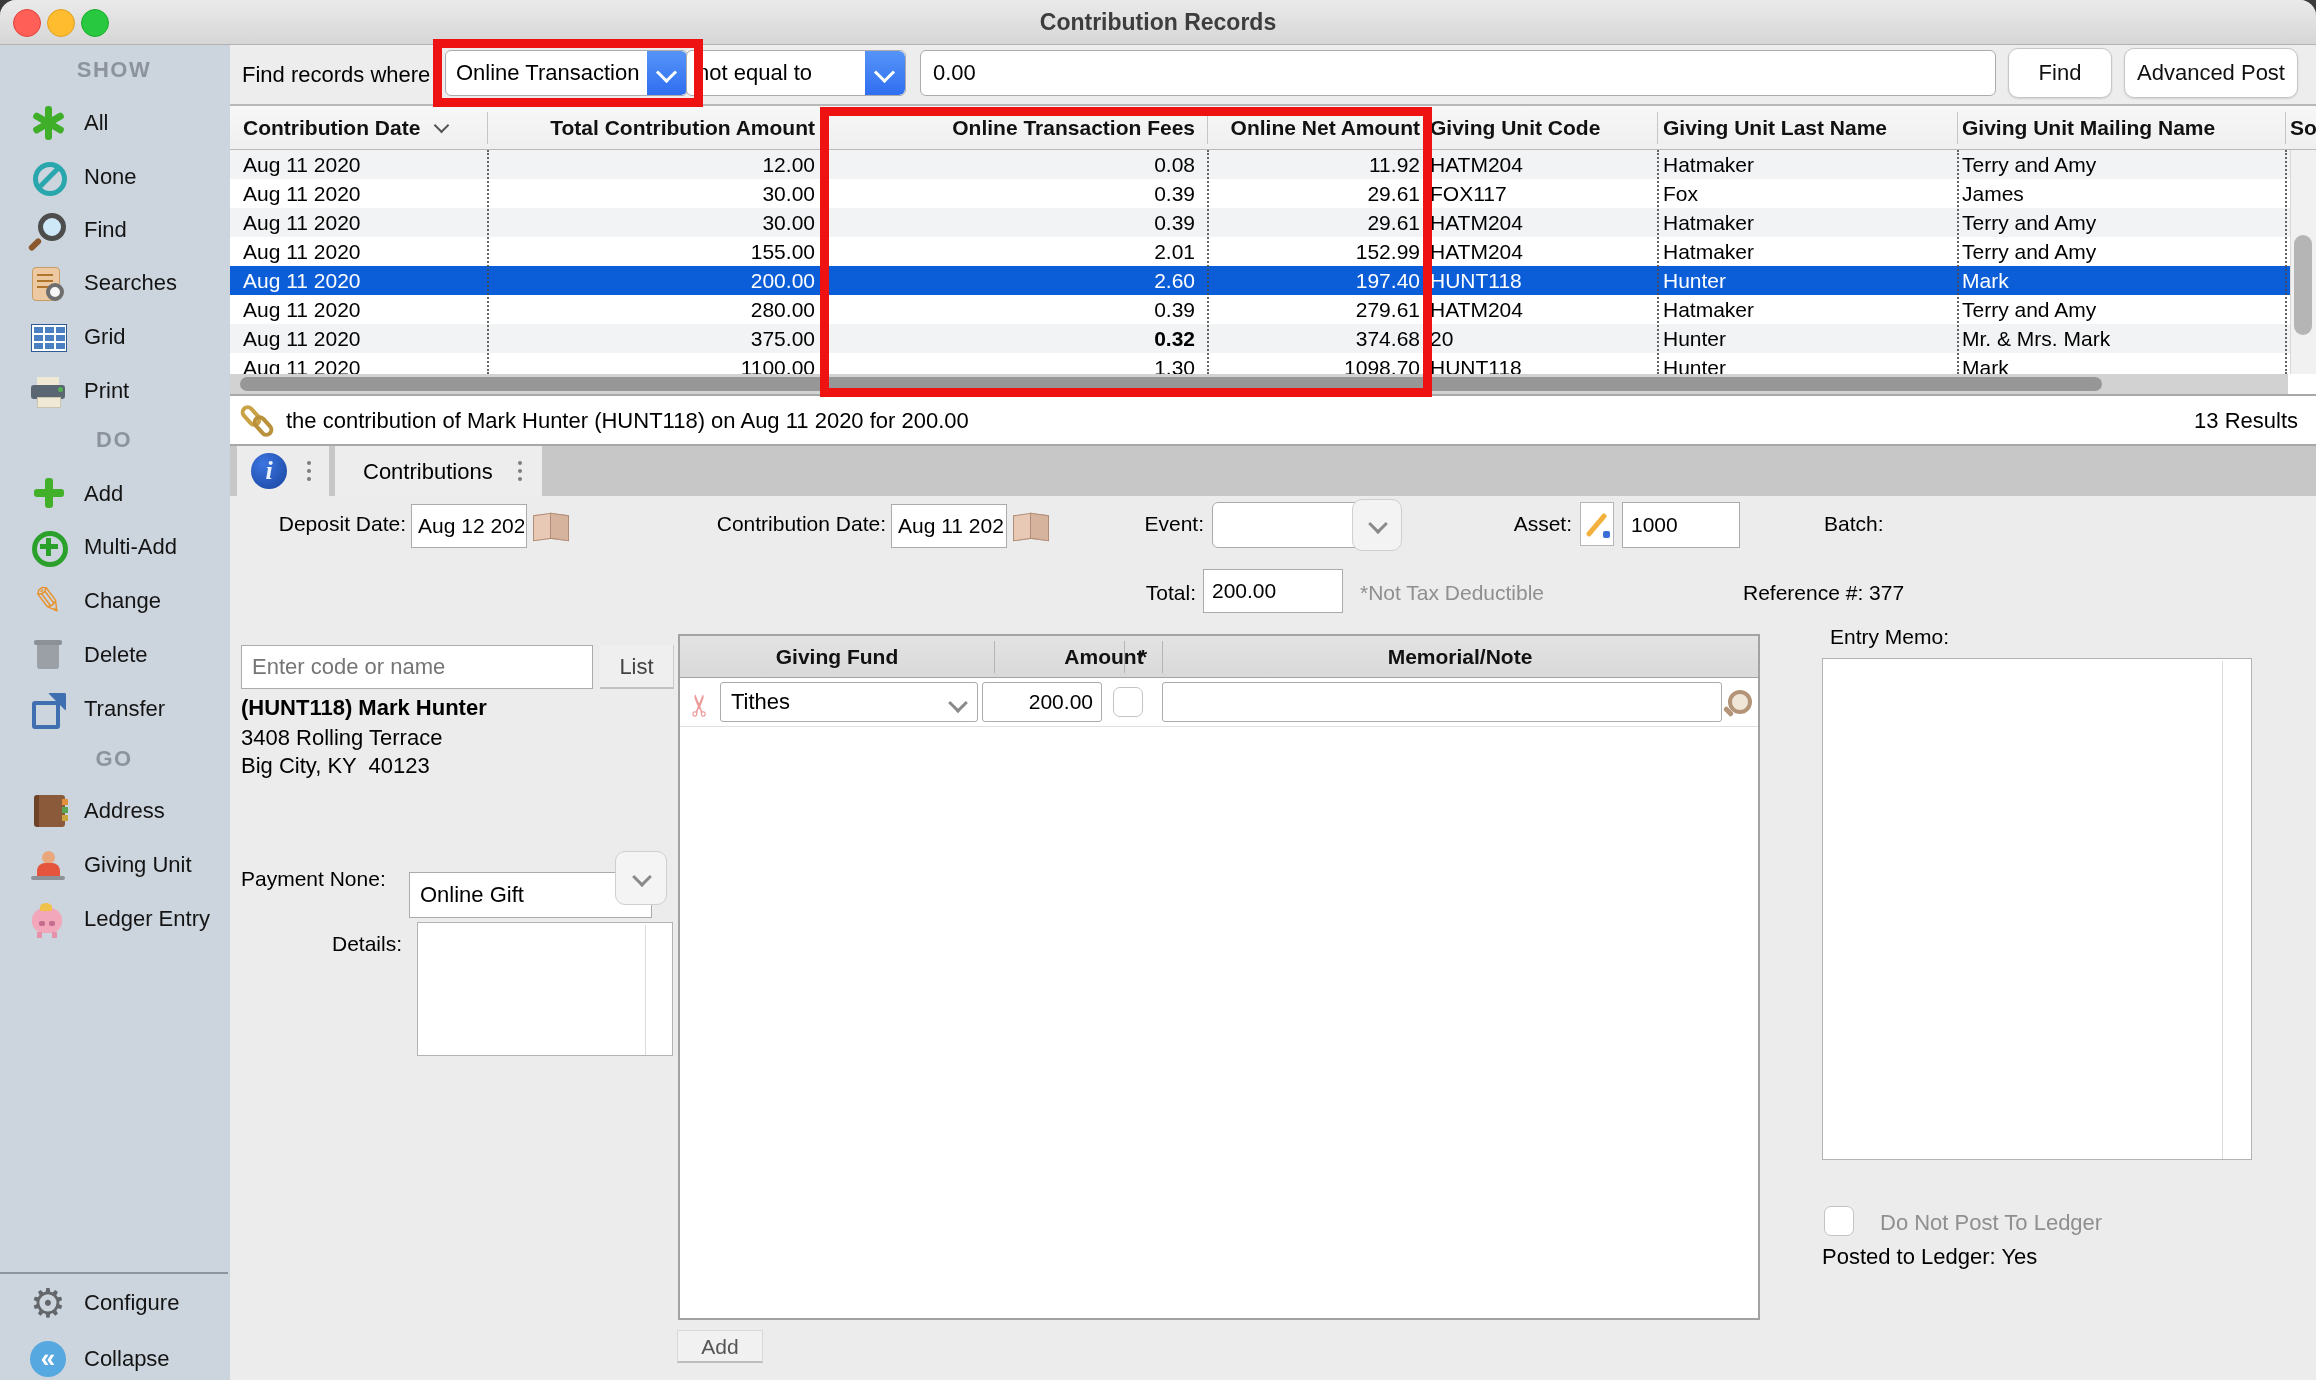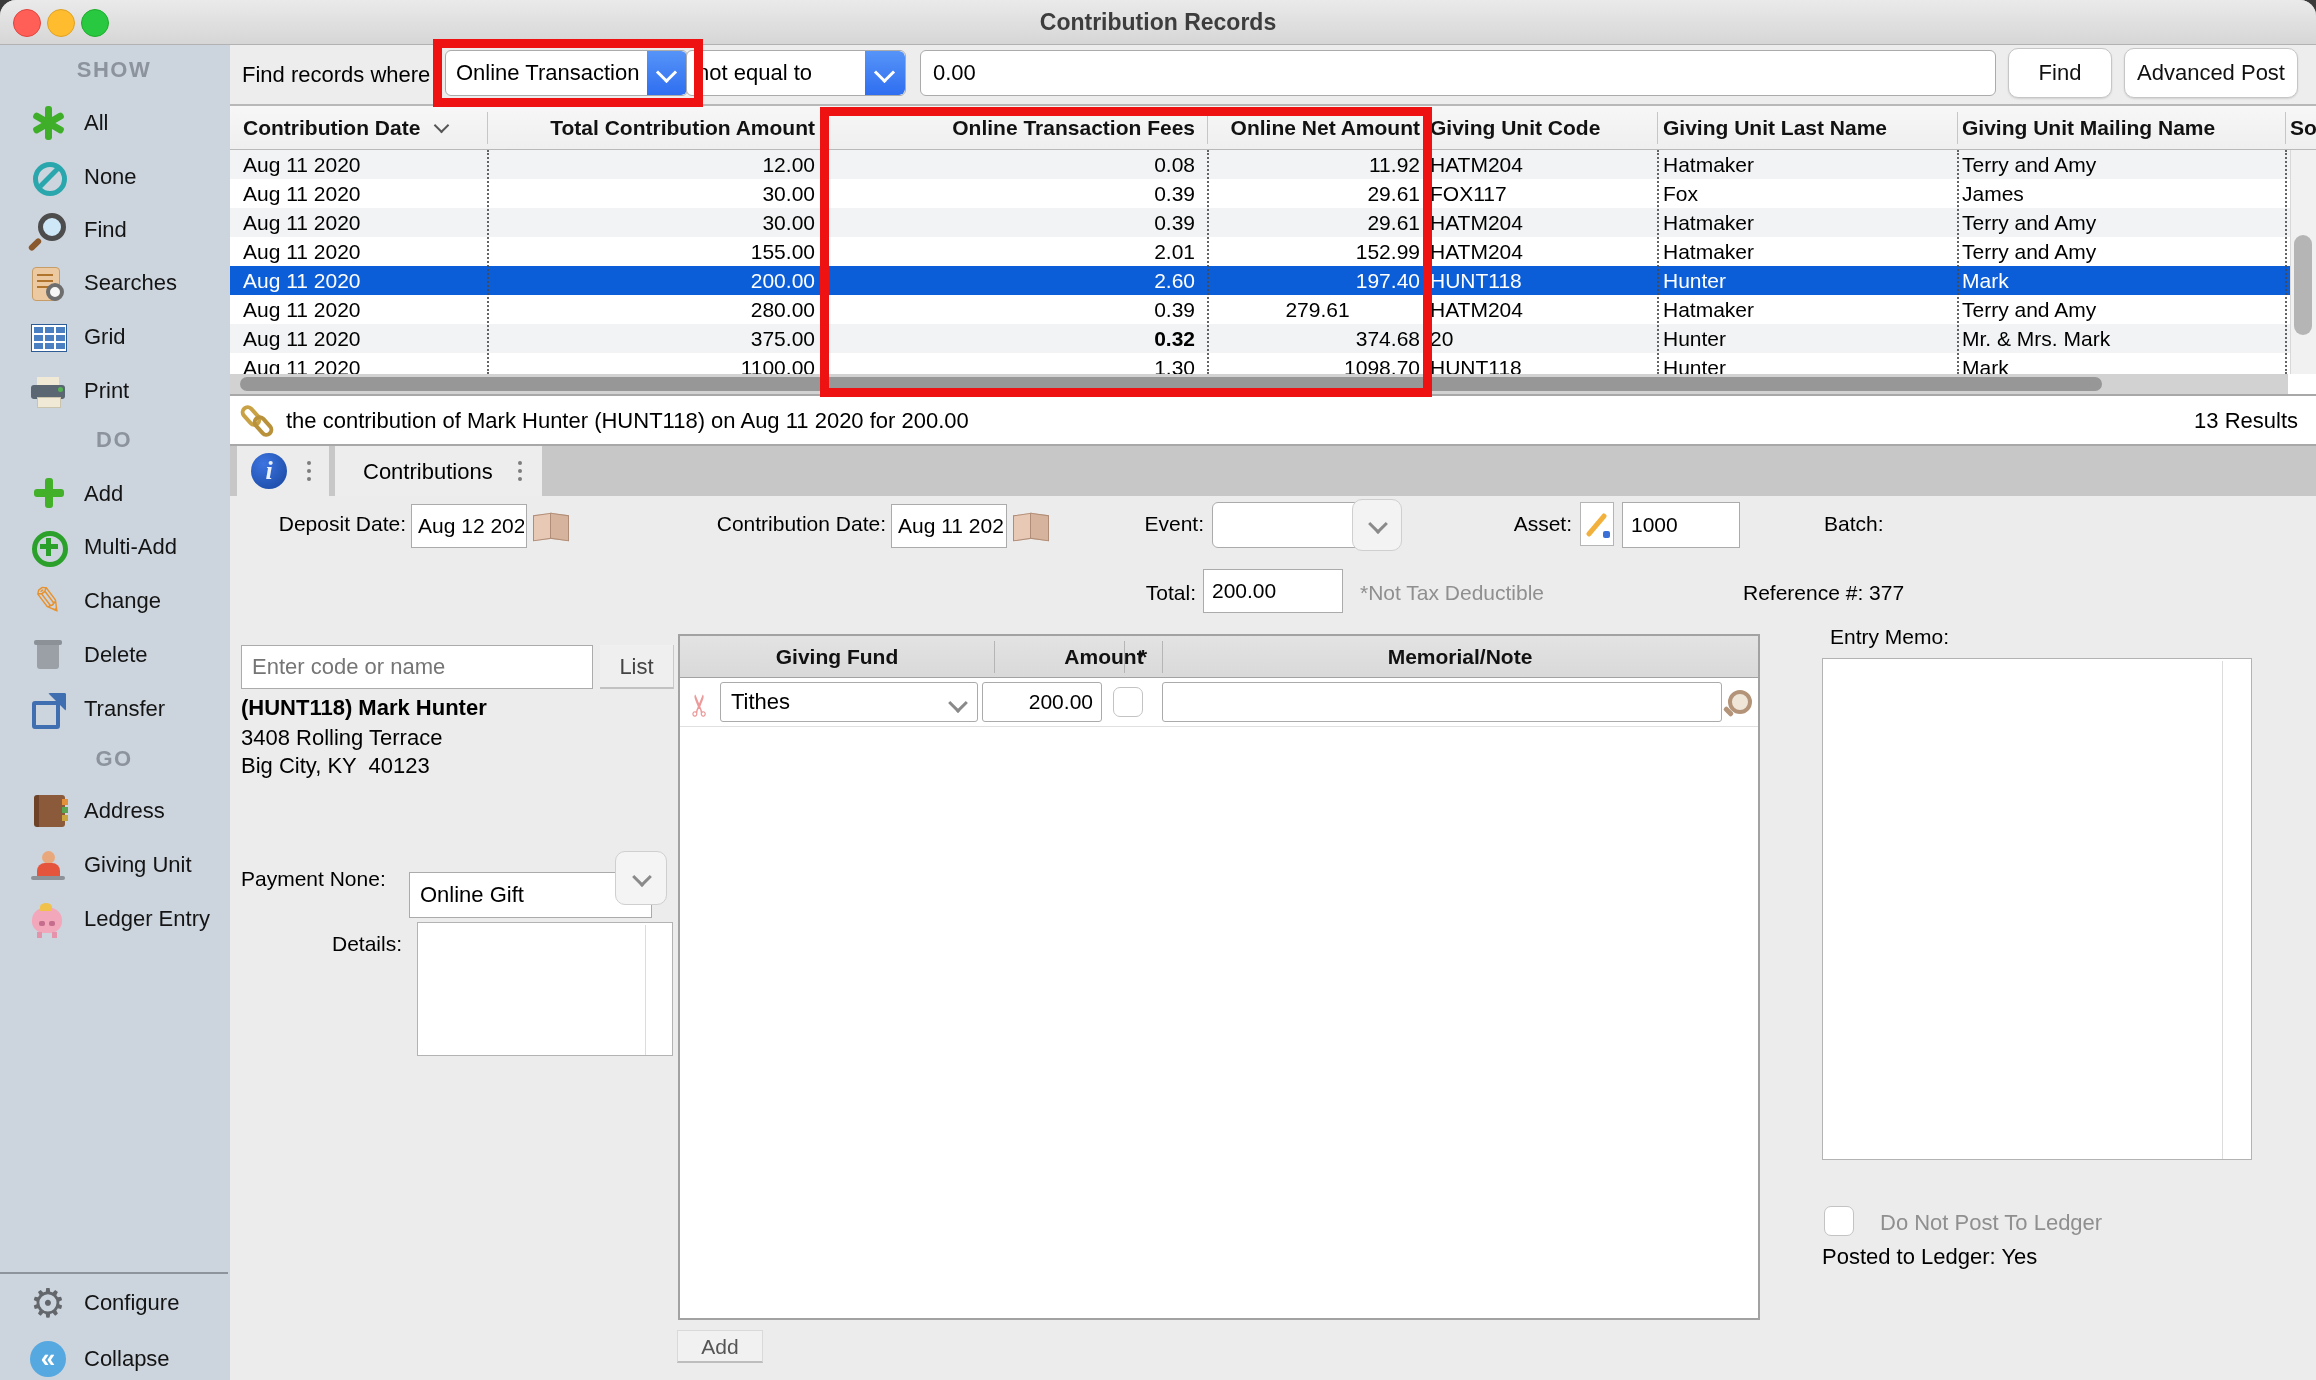--- a/index.html
+++ b/index.html
@@ -346,21 +346,21 @@
           <span class="tcell" style="left: 600px; width: 365px; text-align: right;">2.60</span>
           <span class="tcell" style="left: 985px; width: 205px; text-align: right;">197.40</span>
           <span class="tcell" style="left: 1200px; width: 222px; text-align: left;">HUNT118</span>
           <span class="tcell" style="left: 1433px; width: 292px; text-align: left;">Hunter</span>
           <span class="tcell" style="left: 1732px; width: 330px; text-align: left;">Mark</span>
         </div>
         <div class="trow" style="top: 145px; background: rgb(255, 255, 255); color: rgb(0, 0, 0);">
           <span class="tcell" style="left: 13px; width: 230px; text-align: left;">Aug 11 2020</span>
           <span class="tcell" style="left: 262px; width: 323px; text-align: right;">280.00</span>
           <span class="tcell" style="left: 600px; width: 365px; text-align: right;">0.39</span>
-          <span class="tcell" style="left: 985px; width: 205px; text-align: center;">279.61</span>
+          <span class="tcell" style="left: 985px; width: 205px; text-align: right;">279.61</span>
           <span class="tcell" style="left: 1200px; width: 222px; text-align: left;">HATM204</span>
           <span class="tcell" style="left: 1433px; width: 292px; text-align: left;">Hatmaker</span>
           <span class="tcell" style="left: 1732px; width: 330px; text-align: left;">Terry and Amy</span>
         </div>
         <div class="trow" style="top: 174px; background: rgb(242, 243, 244); color: rgb(0, 0, 0);">
           <span class="tcell" style="left: 13px; width: 230px; text-align: left;">Aug 11 2020</span>
           <span class="tcell" style="left: 262px; width: 323px; text-align: right;">375.00</span>
           <span class="tcell" style="left: 600px; width: 365px; text-align: right; font-weight: bold;">0.32</span>
           <span class="tcell" style="left: 985px; width: 205px; text-align: right;">374.68</span>
           <span class="tcell" style="left: 1200px; width: 222px; text-align: left;">20</span>

